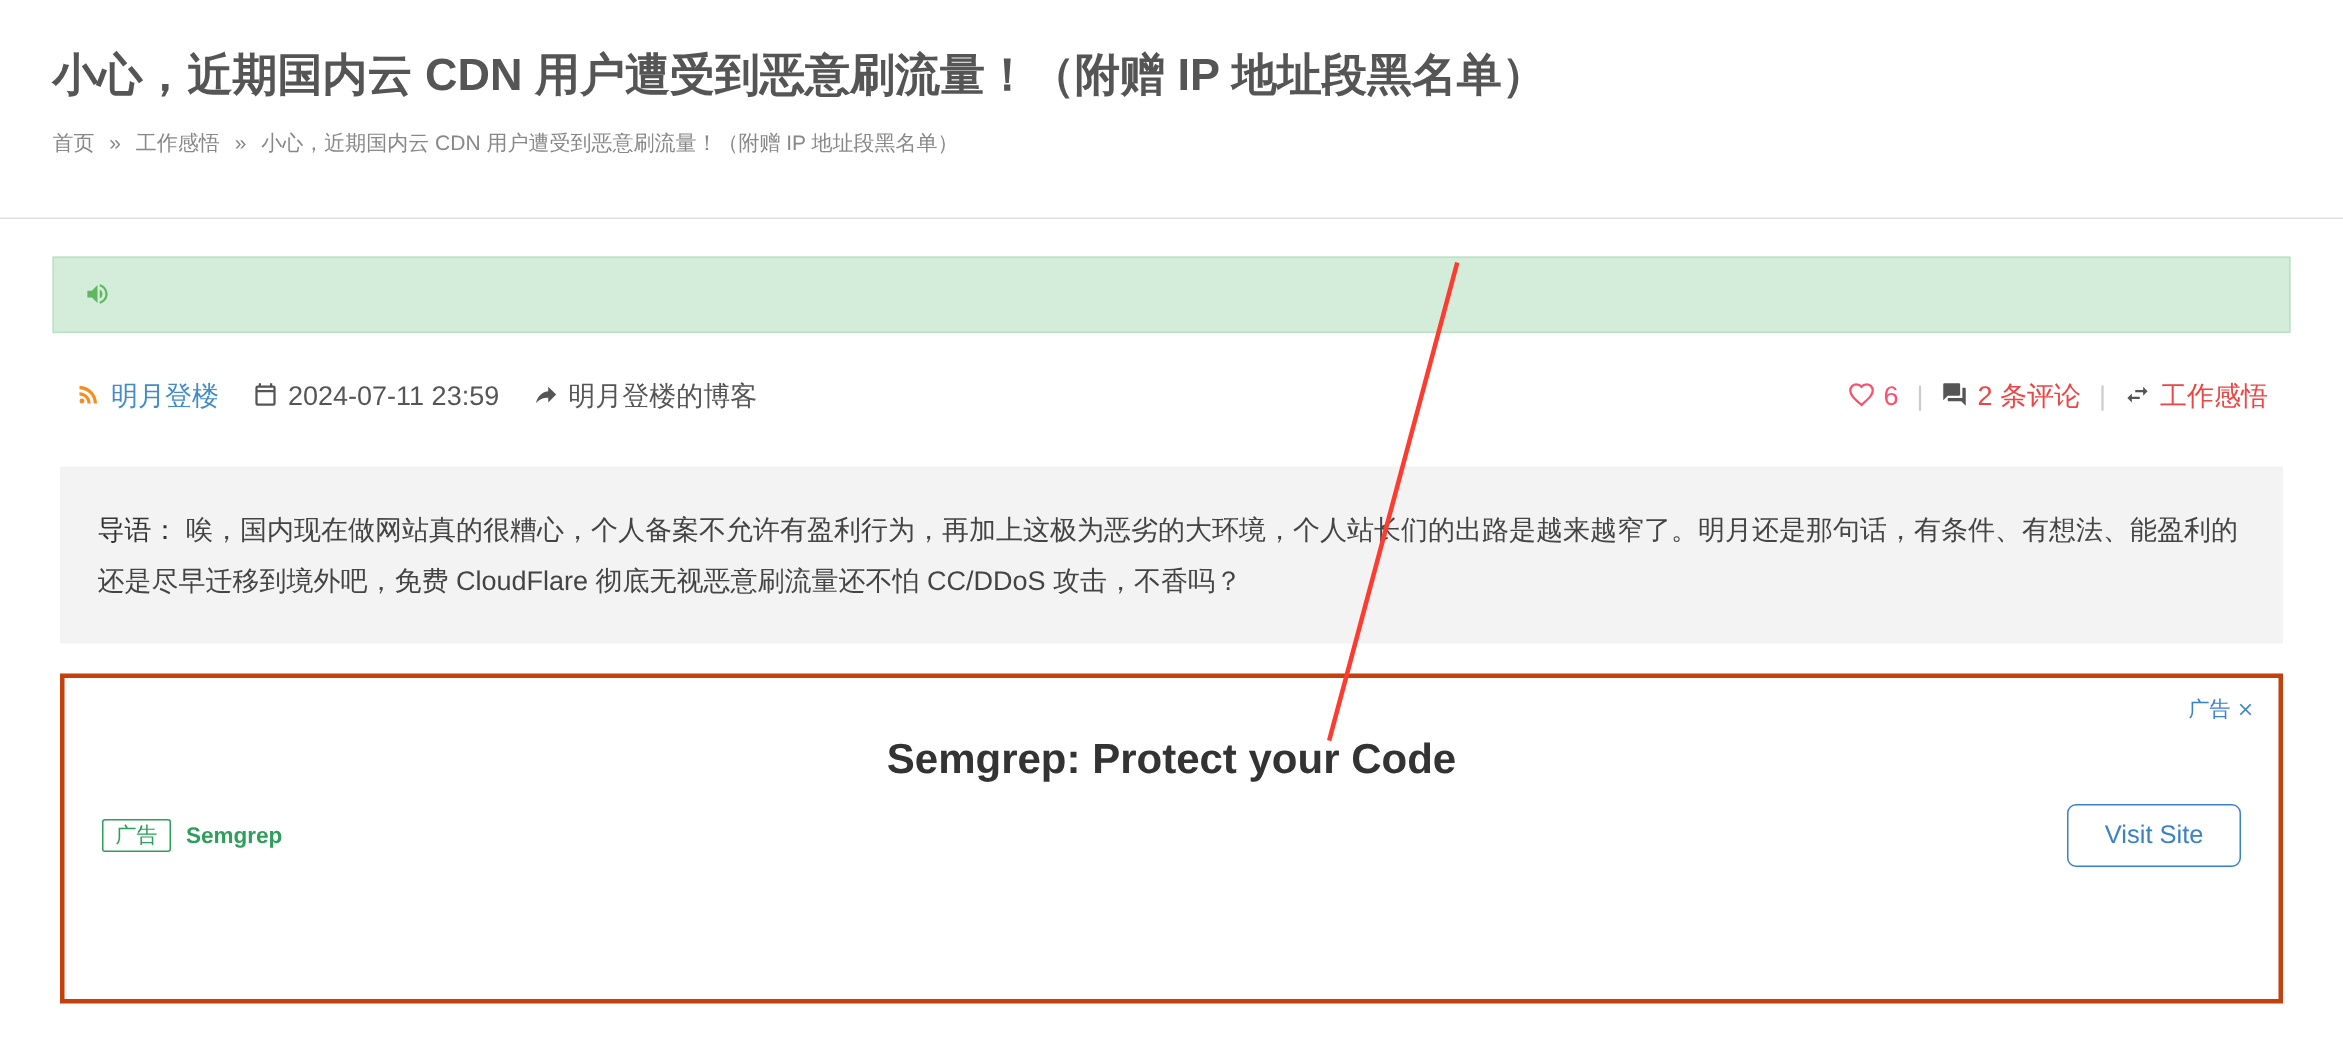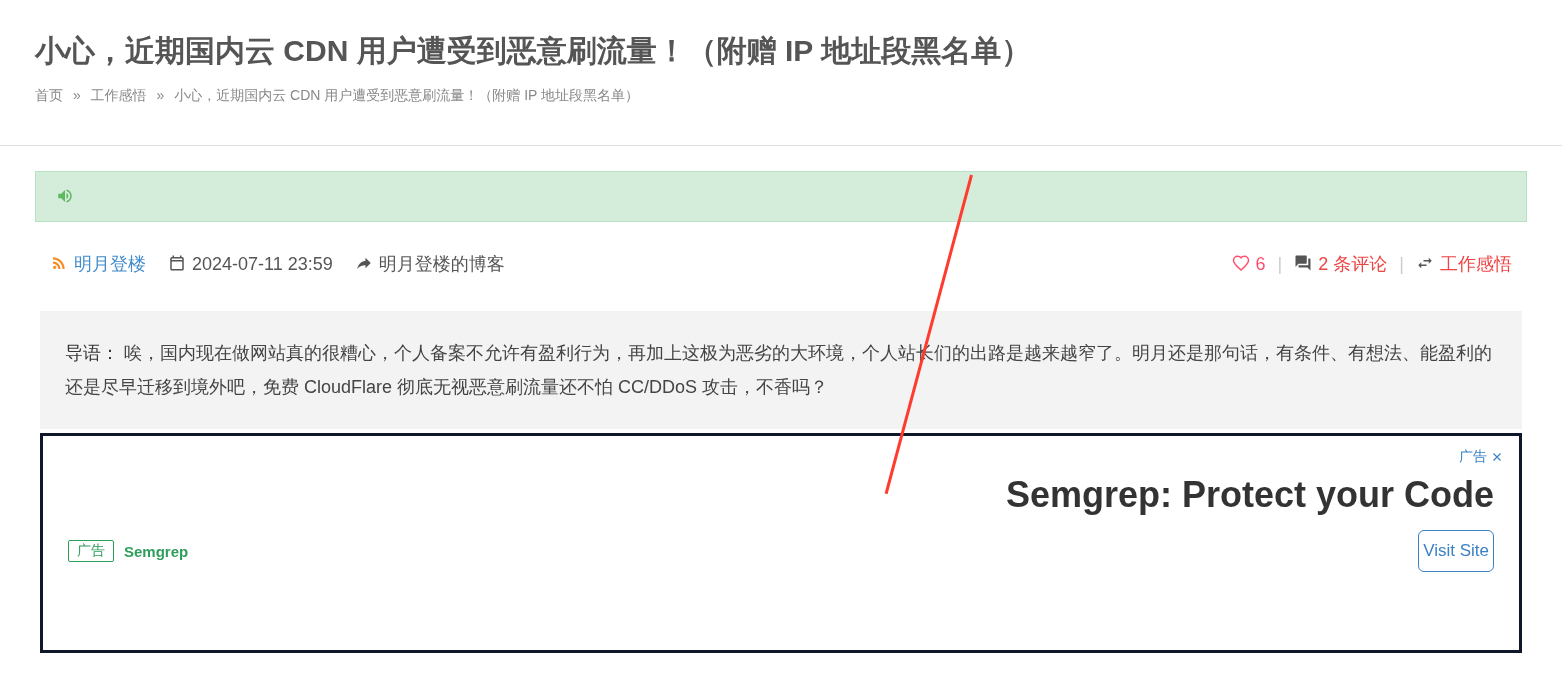--- a/index.html
+++ b/index.html
@@ -57,40 +57,40 @@
     .intro-box {
       background: #f3f3f3;
       padding: 25px 25px;
       margin: 25px 5px 0;
       font-size: 18px;
       line-height: 1.9;
       color: #444;
     }
     .intro-label { font-weight: normal; color: #333; }
     .ad-container {
-      border: 3px solid #0f172a;
-      margin: 4px 5px 0;
+      border: 3px solid #c2410c;
+      margin: 20px 5px 0;
       padding: 30px 25px 20px;
       position: relative;
       min-height: 220px;
     }
     .ad-topright {
       position: absolute;
       top: 12px;
       right: 15px;
       color: #3b82c4;
       font-size: 14px;
       display: flex;
       align-items: center;
       gap: 3px;
       cursor: pointer;
     }
     .ad-title {
-      text-align: right;
-      font-size: 36px;
+      text-align: center;
+      font-size: 28px;
       font-weight: bold;
       color: #333;
       margin-top: 8px;
       margin-bottom: 14px;
     }
     .ad-subtitle {
       font-size: 22px;
       color: #777;
       margin-bottom: 40px;
     }
@@ -109,21 +109,21 @@
     }
     .ad-sponsor {
       color: #2e9e5b;
       font-weight: bold;
       font-size: 15px;
     }
     .visit-btn {
       border: 1px solid #3b82c4;
       background: #fff;
       color: #3b82c4;
-      padding: 10px 4px;
+      padding: 10px 24px;
       border-radius: 6px;
       font-size: 17px;
       cursor: pointer;
     }
     .annotation-line {
       position: absolute;
       top: 175px;
       left: 970px;
       width: 3px;
       height: 330px;

